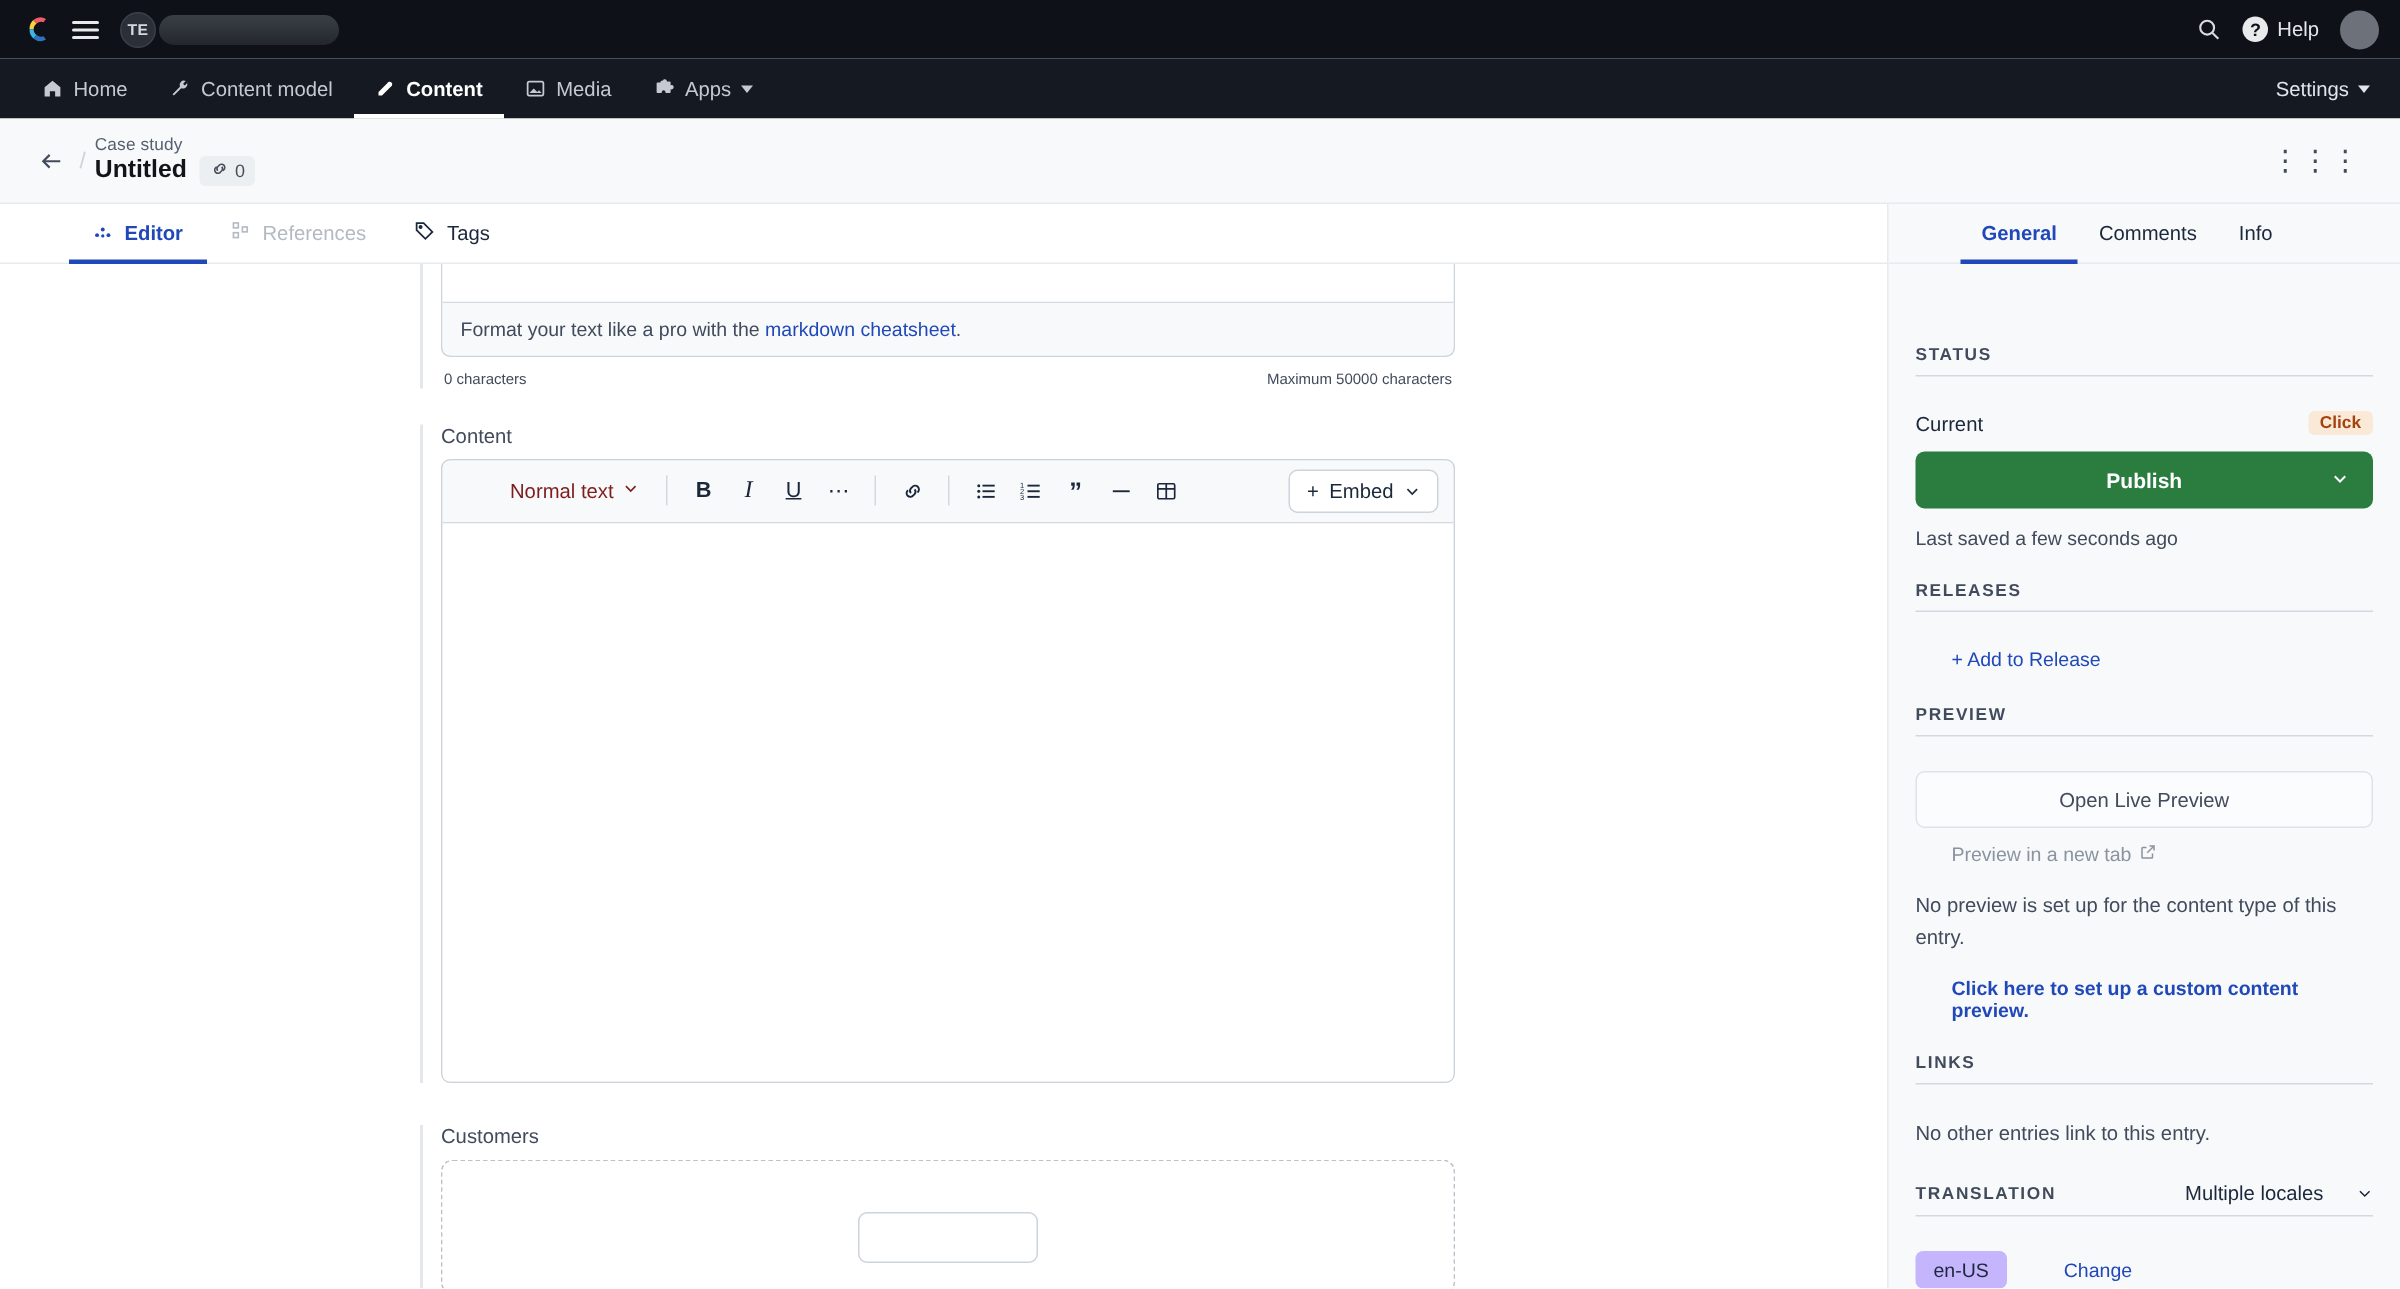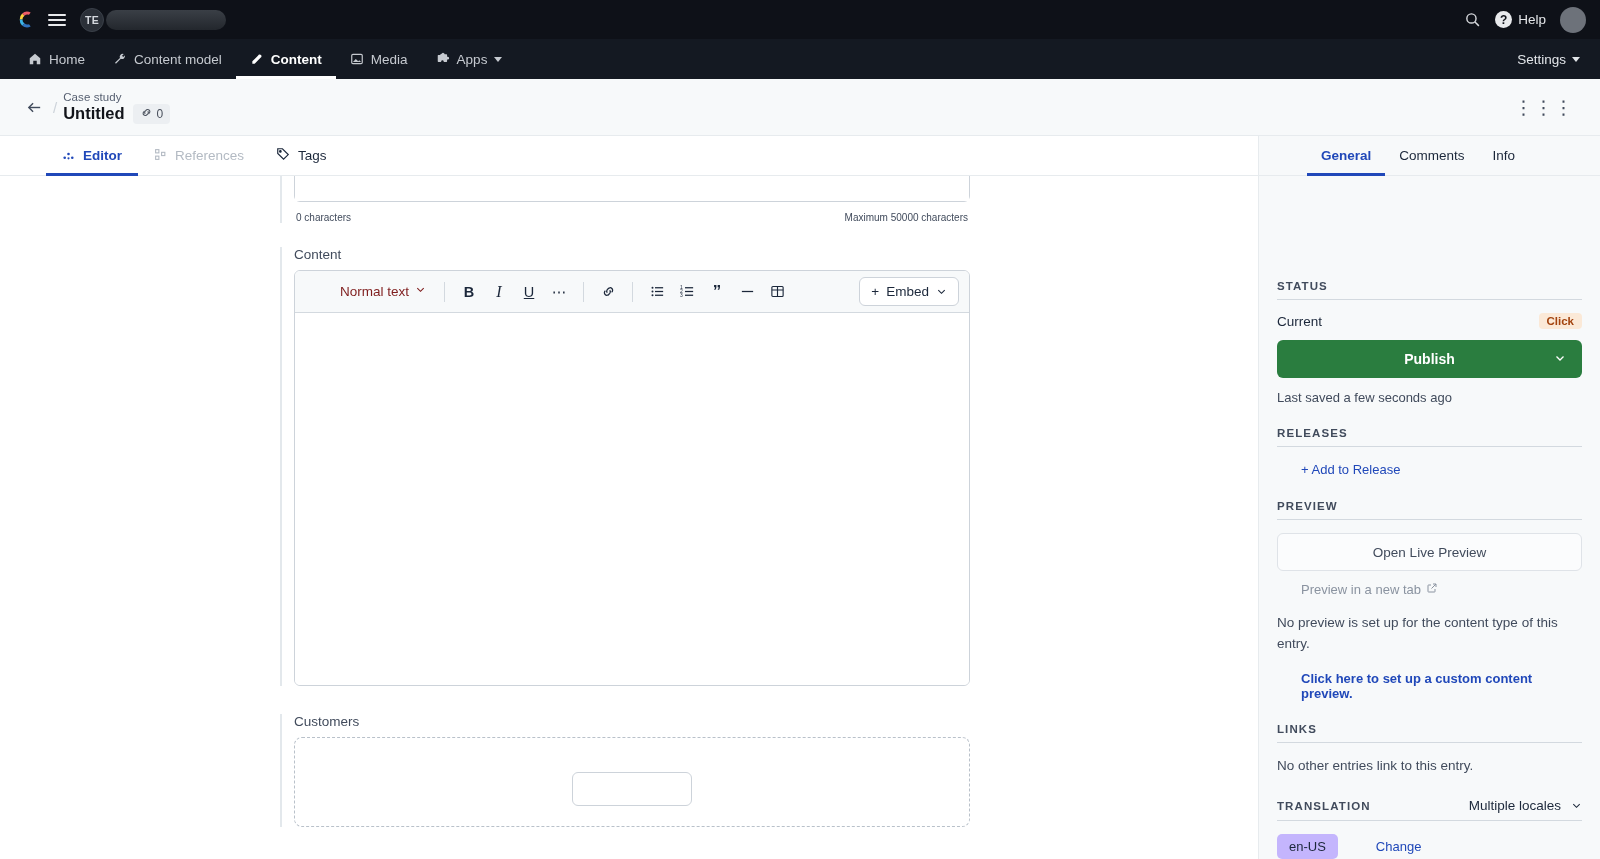--- a/index.html
+++ b/index.html
@@ -176,21 +176,21 @@
     display: flex; flex-direction: column; justify-content: space-between;
   }
   .sb-tabs { height: 40px; display: flex; align-items: stretch; border-bottom: 1px solid #e7ebee; padding-left: 48px; }
   .sb-tab { display: flex; align-items: center; padding: 0 14px; font-size: 13.5px; color: #1b273a; cursor: pointer; position: relative; }
   .sb-tab.active { color: #2048b9; font-weight: bold; }
   .sb-tab.active::after { content: ""; position: absolute; left: 0; right: 0; bottom: -1px; height: 3px; background: #2048b9; }
   .sb-body { padding: 18px 18px 0 18px; overflow: hidden; }
   .sb-section-head {
     display: flex; align-items: center; justify-content: space-between;
     font-size: 11.5px; letter-spacing: 1.1px; color: #414b5c; font-weight: bold;
-    padding-bottom: 7px; border-bottom: 1px solid #d3d9df; margin-bottom: 13px;
+    padding-bottom: 7px; border-bottom: 1px solid #d3d9df; margin-bottom: 23px;
   }
   .sb-section-head.first { margin-top: 0; }
   .sb-row { display: flex; align-items: center; justify-content: space-between; margin-bottom: 11px; }
   .sb-label { font-size: 13.5px; color: #1b273a; }
   .badge-draft {
     background: #fbe9d7; color: #a3430e; font-size: 11.5px; font-weight: bold;
     border-radius: 4px; padding: 2px 8px;
   }
   .publish-btn {
     background: #2a7d3f; color: #fff; border-radius: 6px; height: 38px;
@@ -206,21 +206,21 @@
     border: 1px solid #dfe3e8; background: #fbfcfd; border-radius: 6px; height: 38px;
     display: flex; align-items: center; justify-content: center;
     font-size: 13.5px; color: #414b5c; cursor: pointer;
   }
   .sb-para { font-size: 13.5px; color: #414b5c; line-height: 1.5; }
   .locale-row { display: flex; align-items: center; gap: 14px; }
   .locale-chip { background: #c4b5fd; color: #1b273a; font-size: 13px; border-radius: 5px; padding: 5px 12px; }
   .sb-gap-lg { height: 22px; }
   .sb-gap-md { height: 15px; }
   .sb-gap-sm { height: 9px; }
-  .sel-inline { display: flex; align-items: center; gap: 10px; font-size: 13.5px; color: #1b273a; font-weight: normal; letter-spacing: 0; text-transform: none; }
+  .sel-inline { display: flex; align-items: center; gap: 22px; font-size: 13.5px; color: #1b273a; font-weight: normal; letter-spacing: 0; text-transform: none; }
 </style>
 </head>
 <body>
 
 <div class="topbar">
   <div class="logo-c">
     <svg width="21" height="21" viewBox="0 0 24 24">
       <path d="M8.5 12a5.3 5.3 0 0 1 2.3-4.4l-2.6-2.6A8.9 8.9 0 0 0 5.4 12h3.1z" fill="#fad03b"></path>
       <path d="M10.8 16.4A5.3 5.3 0 0 1 8.5 12H5.4a8.9 8.9 0 0 0 2.8 7l2.6-2.6z" fill="#3bb4e7"></path>
       <path d="M10.8 7.6A5.3 5.3 0 0 1 16 6.6l1.9-2.5a8.9 8.9 0 0 0-9.7.9l2.6 2.6z" fill="#ed5c68"></path>
@@ -361,20 +361,23 @@
         </span>
         <span>Tags</span>
       </div>
     </div>
 
     <div class="editor-scroll">
 
       <div class="field-group" style="margin-top:0;">
         <div class="md-box">
           <div class="md-textarea-cut"></div>
+          <div class="md-help">
+            <span>Format your text like a pro with the </span><a href="#">markdown cheatsheet</a><span>.</span>
+          </div>
         </div>
         <div class="md-counts">
           <span>0 characters</span>
           <span>Maximum 50000 characters</span>
         </div>
       </div>
 
       <div class="field-group" style="margin-top:24px;">
         <div class="field-label">Content</div>
         <div class="rt-box">

